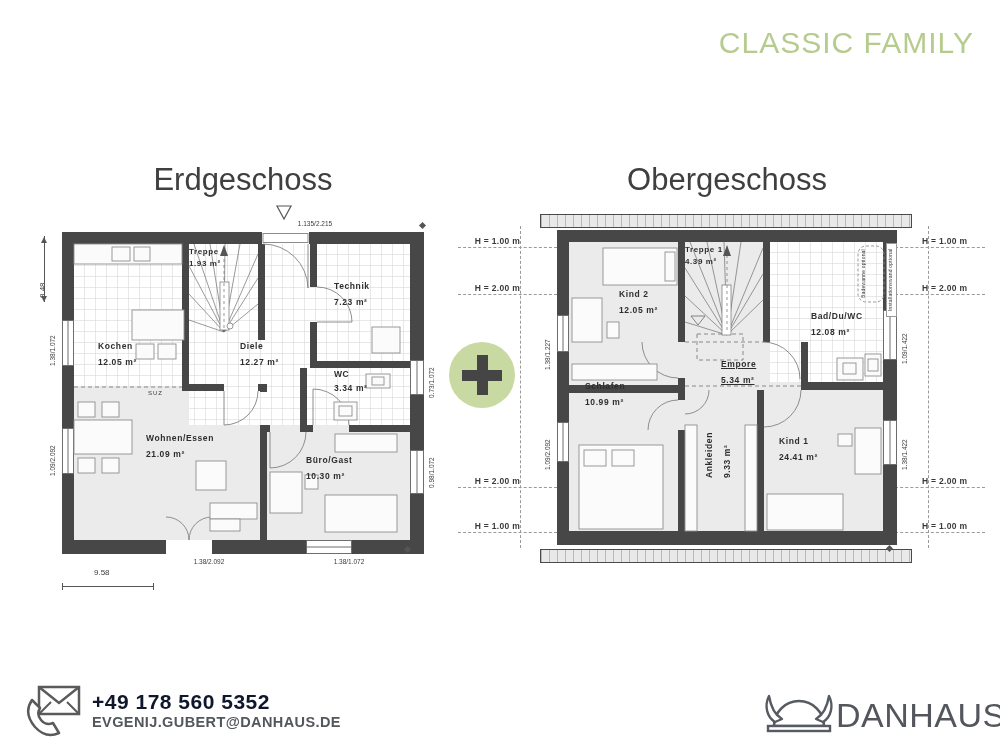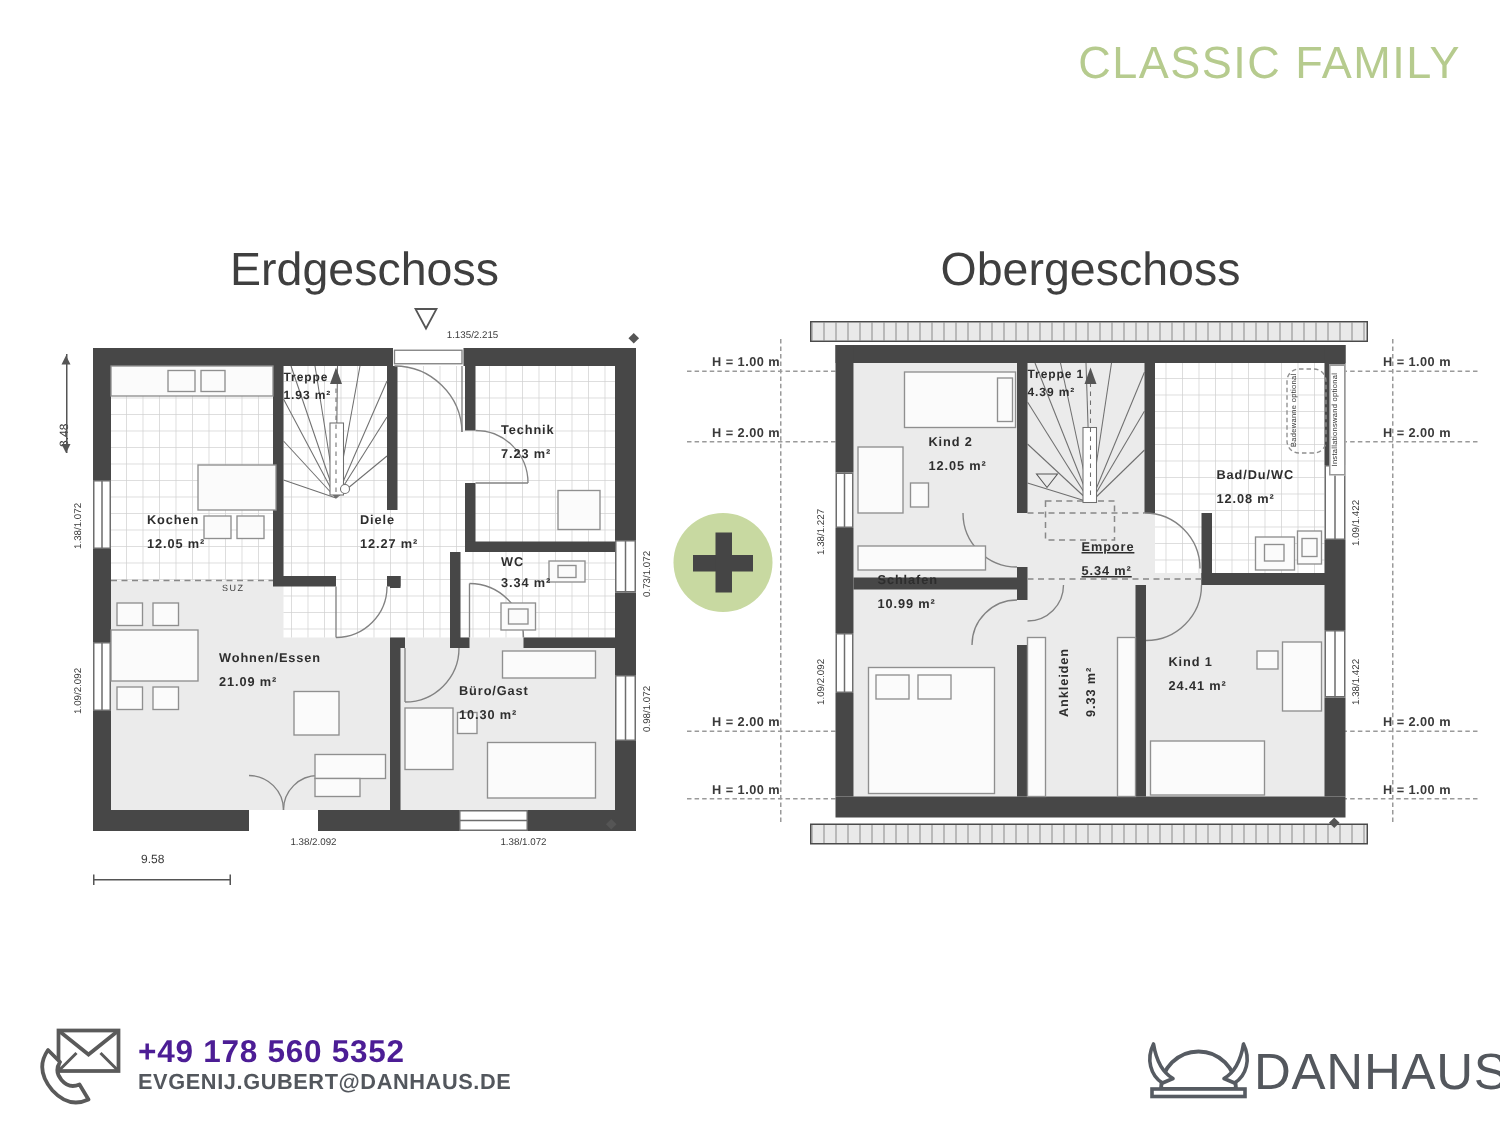--- a/index.html
+++ b/index.html
@@ -20,21 +20,21 @@
   .tiny-note{position:absolute;font-size:5px;color:#333;writing-mode:vertical-rl;
              transform:rotate(180deg);letter-spacing:.2px;text-align:center;white-space:nowrap;}
   .hlabel{position:absolute;font-size:8.5px;font-weight:bold;color:#3a3a3a;letter-spacing:.3px;white-space:nowrap;}
   .dashline{position:absolute;border-top:1px dashed #9a9a9a;height:0;}
   .vdashline{position:absolute;border-left:1px dashed #9a9a9a;width:0;}
   .eave{position:absolute;height:12px;border:1px solid #4a4a4a;
         background:repeating-linear-gradient(90deg,#b9b9b9 0,#b9b9b9 1px,#e9e9e9 1px,#e9e9e9 8px);}
   .plus-badge{position:absolute;left:449px;top:342px;width:66px;height:66px;border-radius:50%;background:#c8d9a1;}
   .plus-badge .h{position:absolute;left:13px;top:28px;width:40px;height:11px;background:#454545;}
   .plus-badge .vv{position:absolute;left:28px;top:13px;width:11px;height:40px;background:#454545;}
-  .phone-text{position:absolute;left:92px;top:690px;font-size:21px;font-weight:bold;color:#4c1d95;letter-spacing:.5px;}
+  .phone-text{position:absolute;left:92px;top:690px;font-size:21px;font-weight:bold;color:#0f172a;letter-spacing:.5px;}
   .email-text{position:absolute;left:92px;top:714px;font-size:14.5px;font-weight:bold;color:#53575d;letter-spacing:.4px;}
   .logo-text{position:absolute;left:836px;top:696px;font-size:34px;color:#53575d;letter-spacing:.5px;}
 </style>
 </head>
 <body>
 
 <div class="page">
 
   <div class="series-title">CLASSIC FAMILY</div>
   <div class="plan-title" style="left:93px;top:162px;">Erdgeschoss</div>

